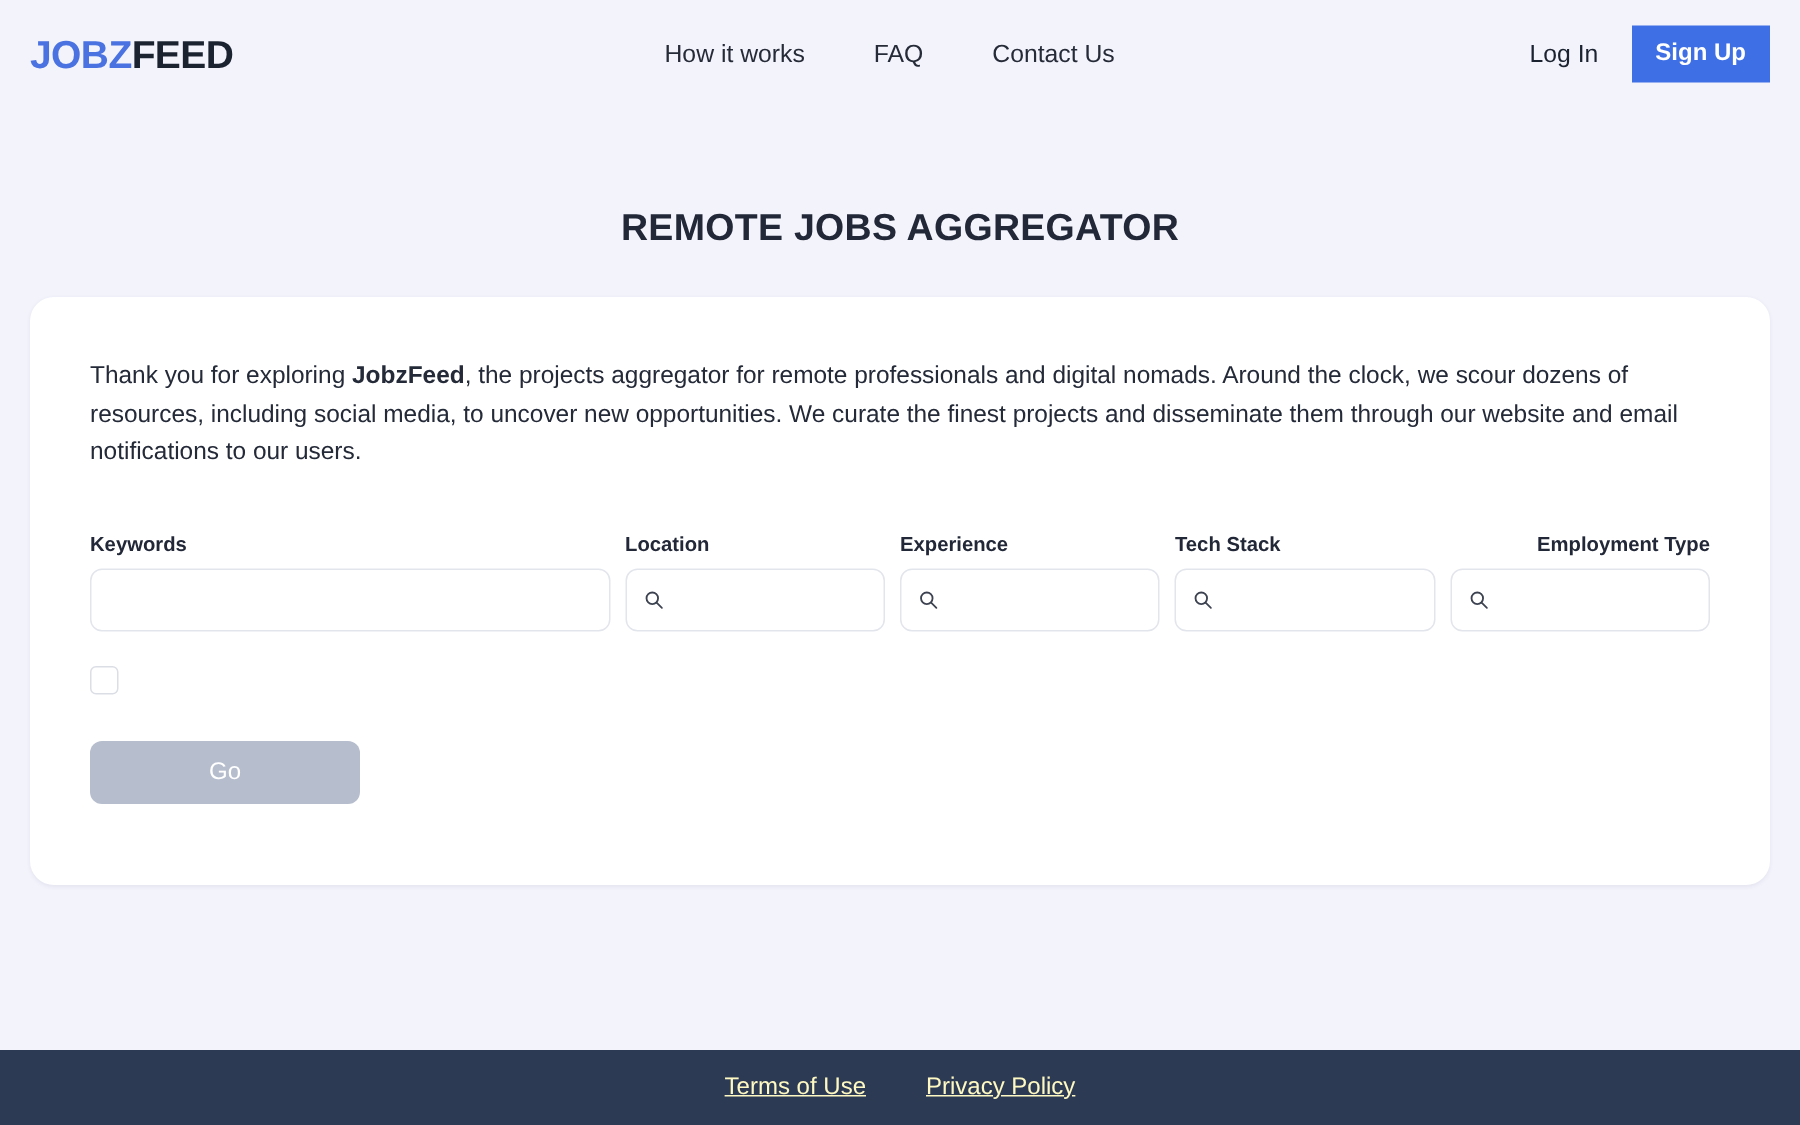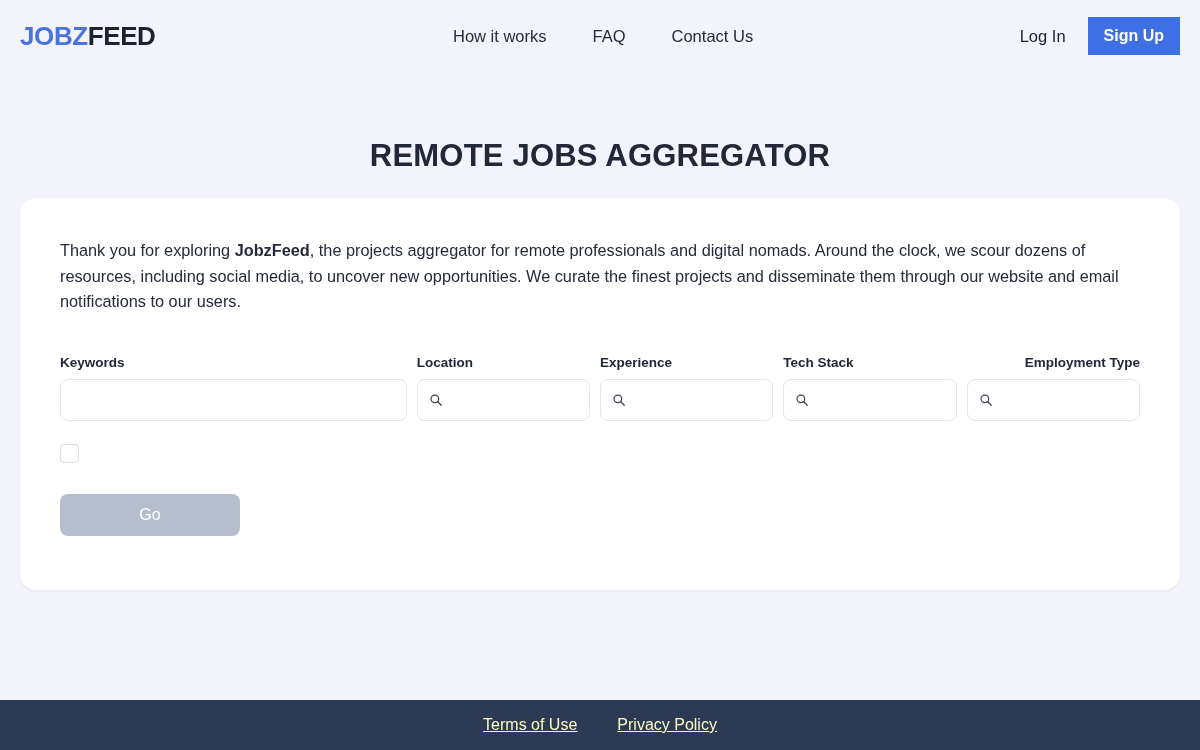--- a/index.html
+++ b/index.html
@@ -33,21 +33,21 @@
     font-weight: bold;
     letter-spacing: -0.4px;
     white-space: nowrap;
     display: flex;
   }
   .logo-jobz { color: #4a72e0; }
   .logo-feed { color: #1b2230; }
 
   .nav {
     position: absolute;
-    left: 453px;
+    left: 443px;
     top: 0;
     height: 72px;
     display: flex;
     align-items: center;
     gap: 46px;
   }
   .nav-link {
     font-size: 16.5px;
     color: #262b38;
     text-decoration: none;
@@ -78,21 +78,21 @@
     border: none;
     border-radius: 0;
     padding: 10px 16px;
     cursor: pointer;
     font-family: "Liberation Sans", sans-serif;
   }
 
   
   .page-title {
     text-align: center;
-    font-size: 31px;
+    font-size: 25px;
     font-weight: bold;
     letter-spacing: 0.2px;
     color: #222838;
     margin-top: 66px;
   }
 
   
   .card {
     position: absolute;
     left: 20px;

